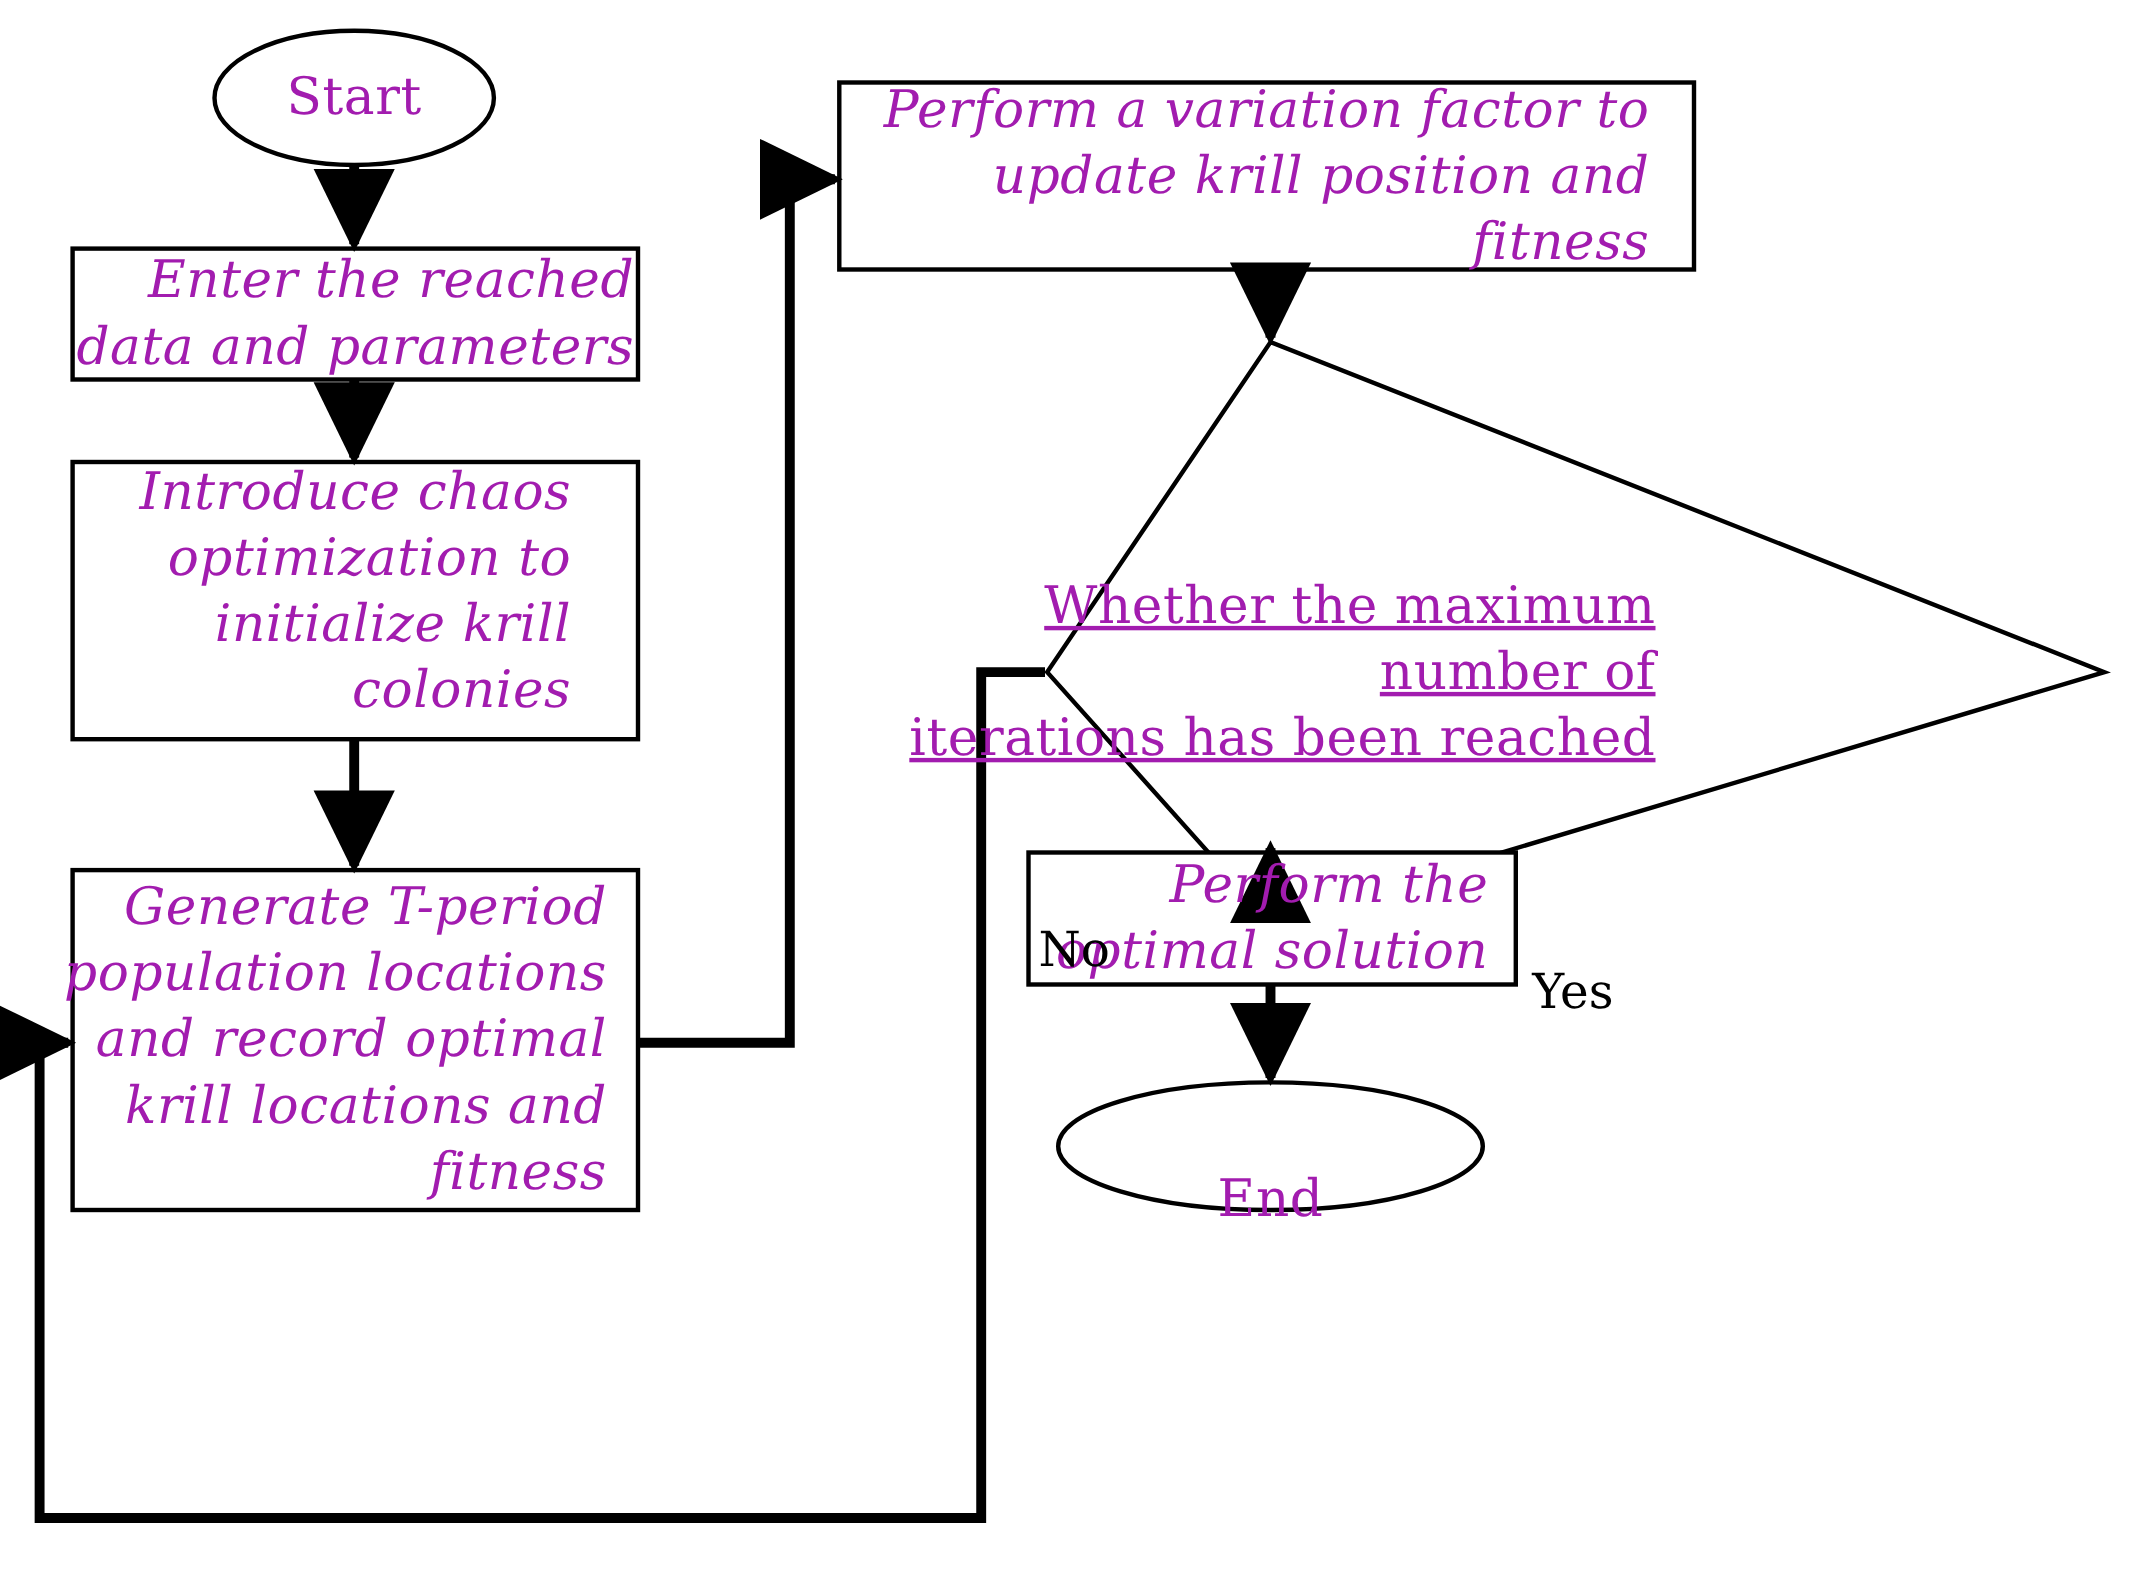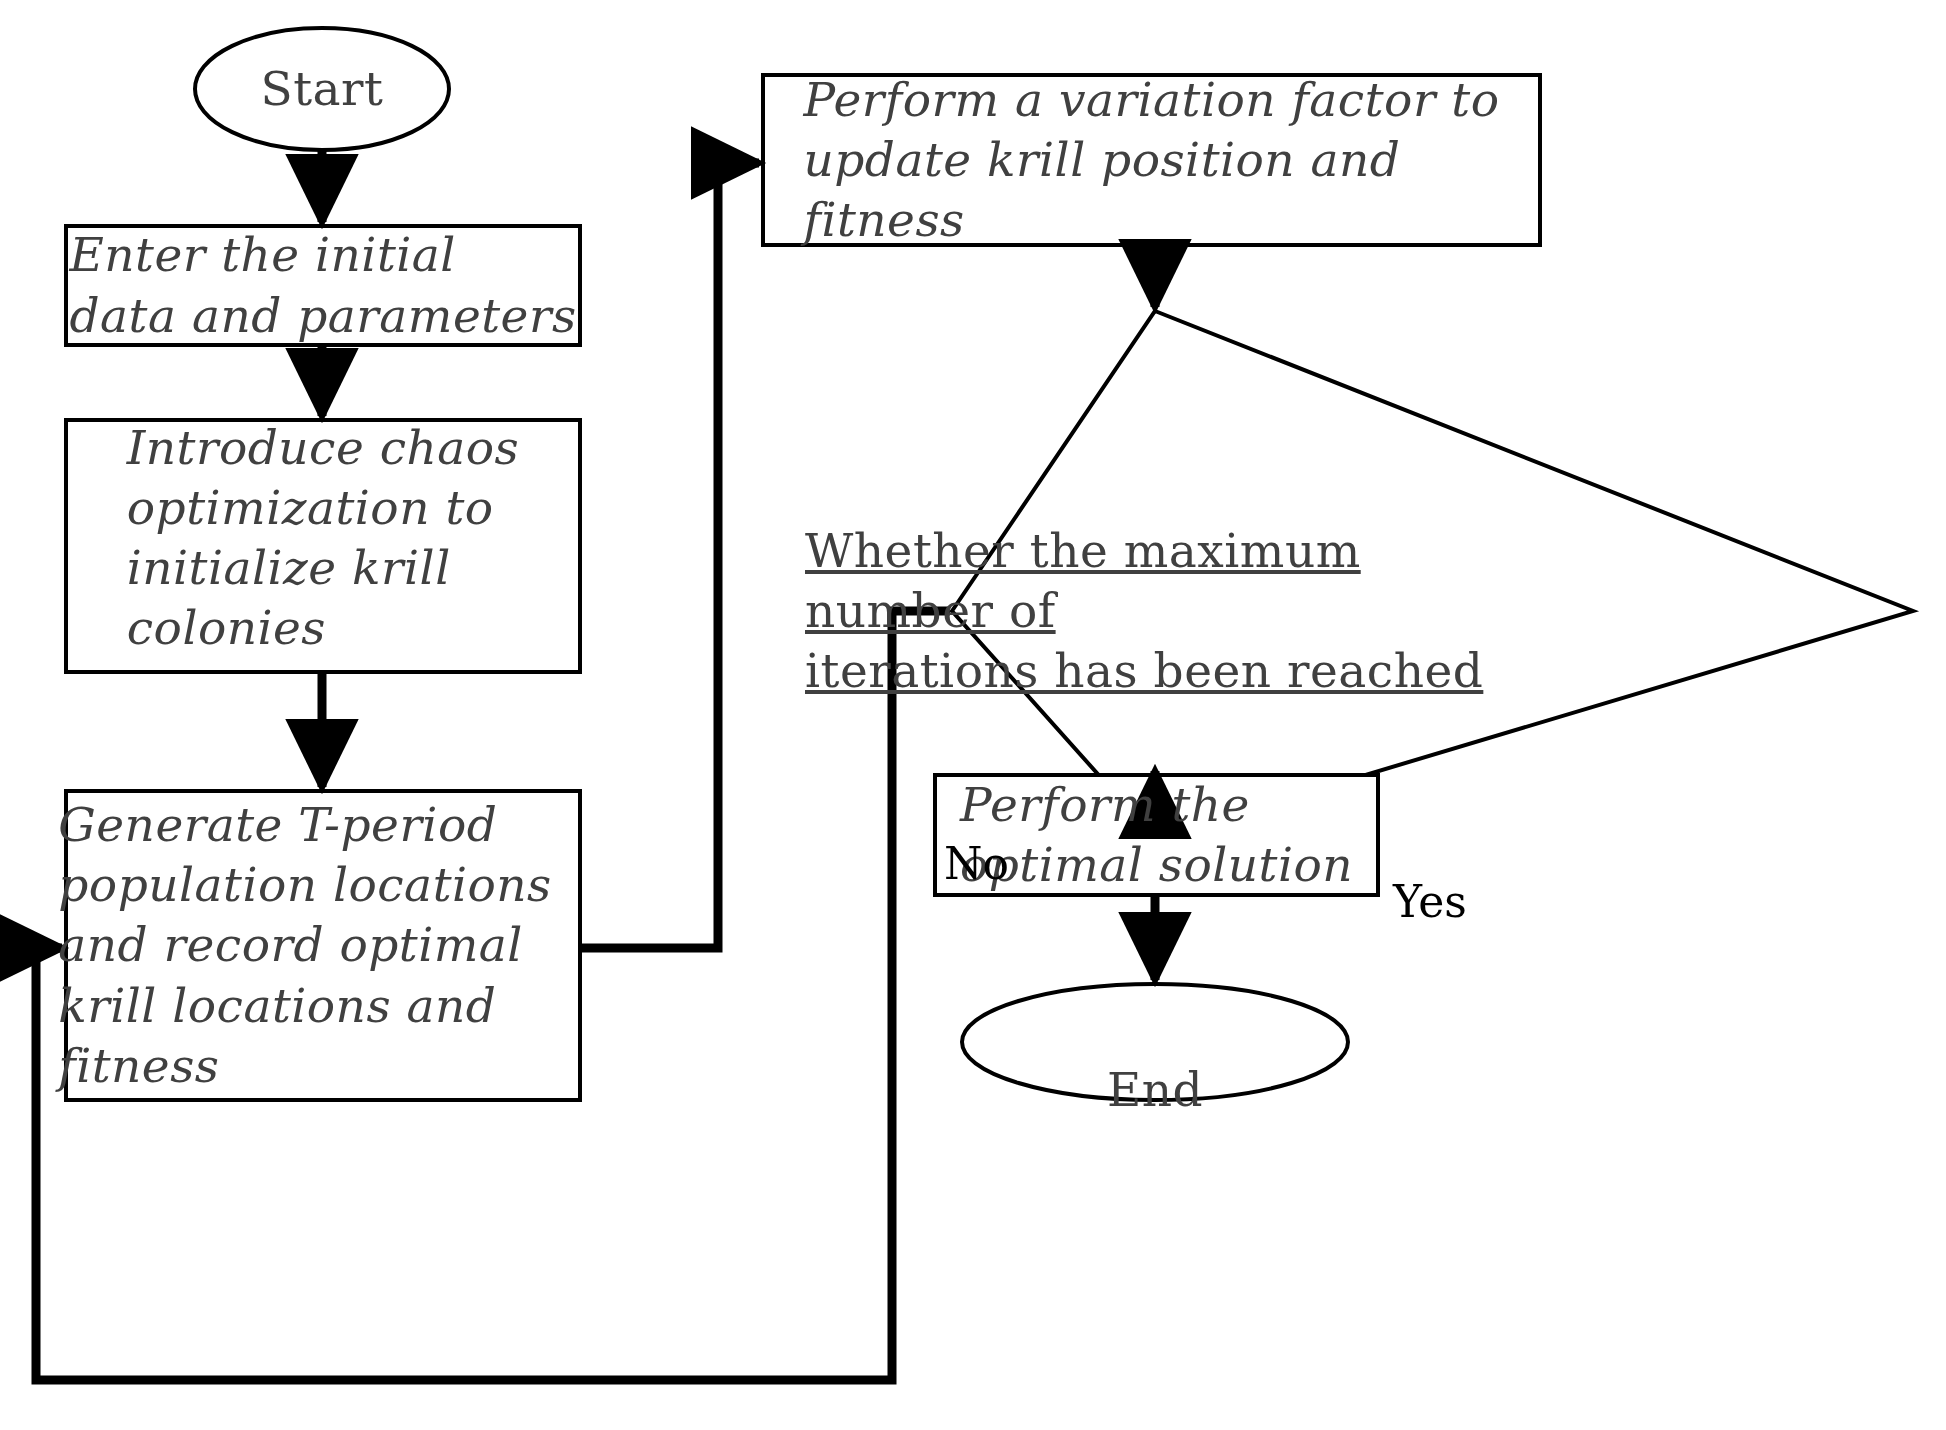--- a/index.html
+++ b/index.html
@@ -21,23 +21,23 @@
     left: 0;
     top: 0;
     width: 1946px;
     height: 1430px;
   }
   .node-label {
     position: absolute;
     display: flex;
     align-items: center;
     justify-content: center;
-    text-align: left;
+    text-align: right;
     font-family: "DejaVu Serif", serif;
-    color: #404040;
+    color: #a21caf;
     line-height: 1.28;
     white-space: pre-line;
     letter-spacing: 0.5px;
     pointer-events: none;
   }
   .edge-label {
     position: absolute;
     font-family: "DejaVu Serif", serif;
     color: #000000;
     line-height: 1;
@@ -88,21 +88,21 @@
 
     <path d="M950,611 L892,611 L892,1380 L36,1380 L36,948 L62,948" fill="none" stroke="#000000" stroke-width="9" marker-end="url(#arrowhead)"></path>
 
     <line x1="1155" y1="838" x2="1155" y2="771" stroke="#000000" stroke-width="9" marker-end="url(#arrowhead)"></line>
 
     <line x1="1155" y1="895" x2="1155" y2="980" stroke="#000000" stroke-width="9" marker-end="url(#arrowhead)"></line>
   </svg>
 
   <div class="node-label fs-terminal" style="left:195px; top:28px; width:254px; height:122px;">Start</div>
 
-  <div class="node-label fs-process" style="left:66px; top:226px; width:514px; height:119px;">Enter the initial
+  <div class="node-label fs-process" style="left:66px; top:226px; width:514px; height:119px;">Enter the reached
 data and parameters</div>
 
   <div class="node-label fs-process" style="left:66px; top:412px; width:514px; height:252px;">Introduce chaos
 optimization to
 initialize krill
 colonies</div>
 
   <div class="node-label fs-process" style="left:48px; top:791px; width:514px; height:309px;">Generate T-period
 population locations
 and record optimal

